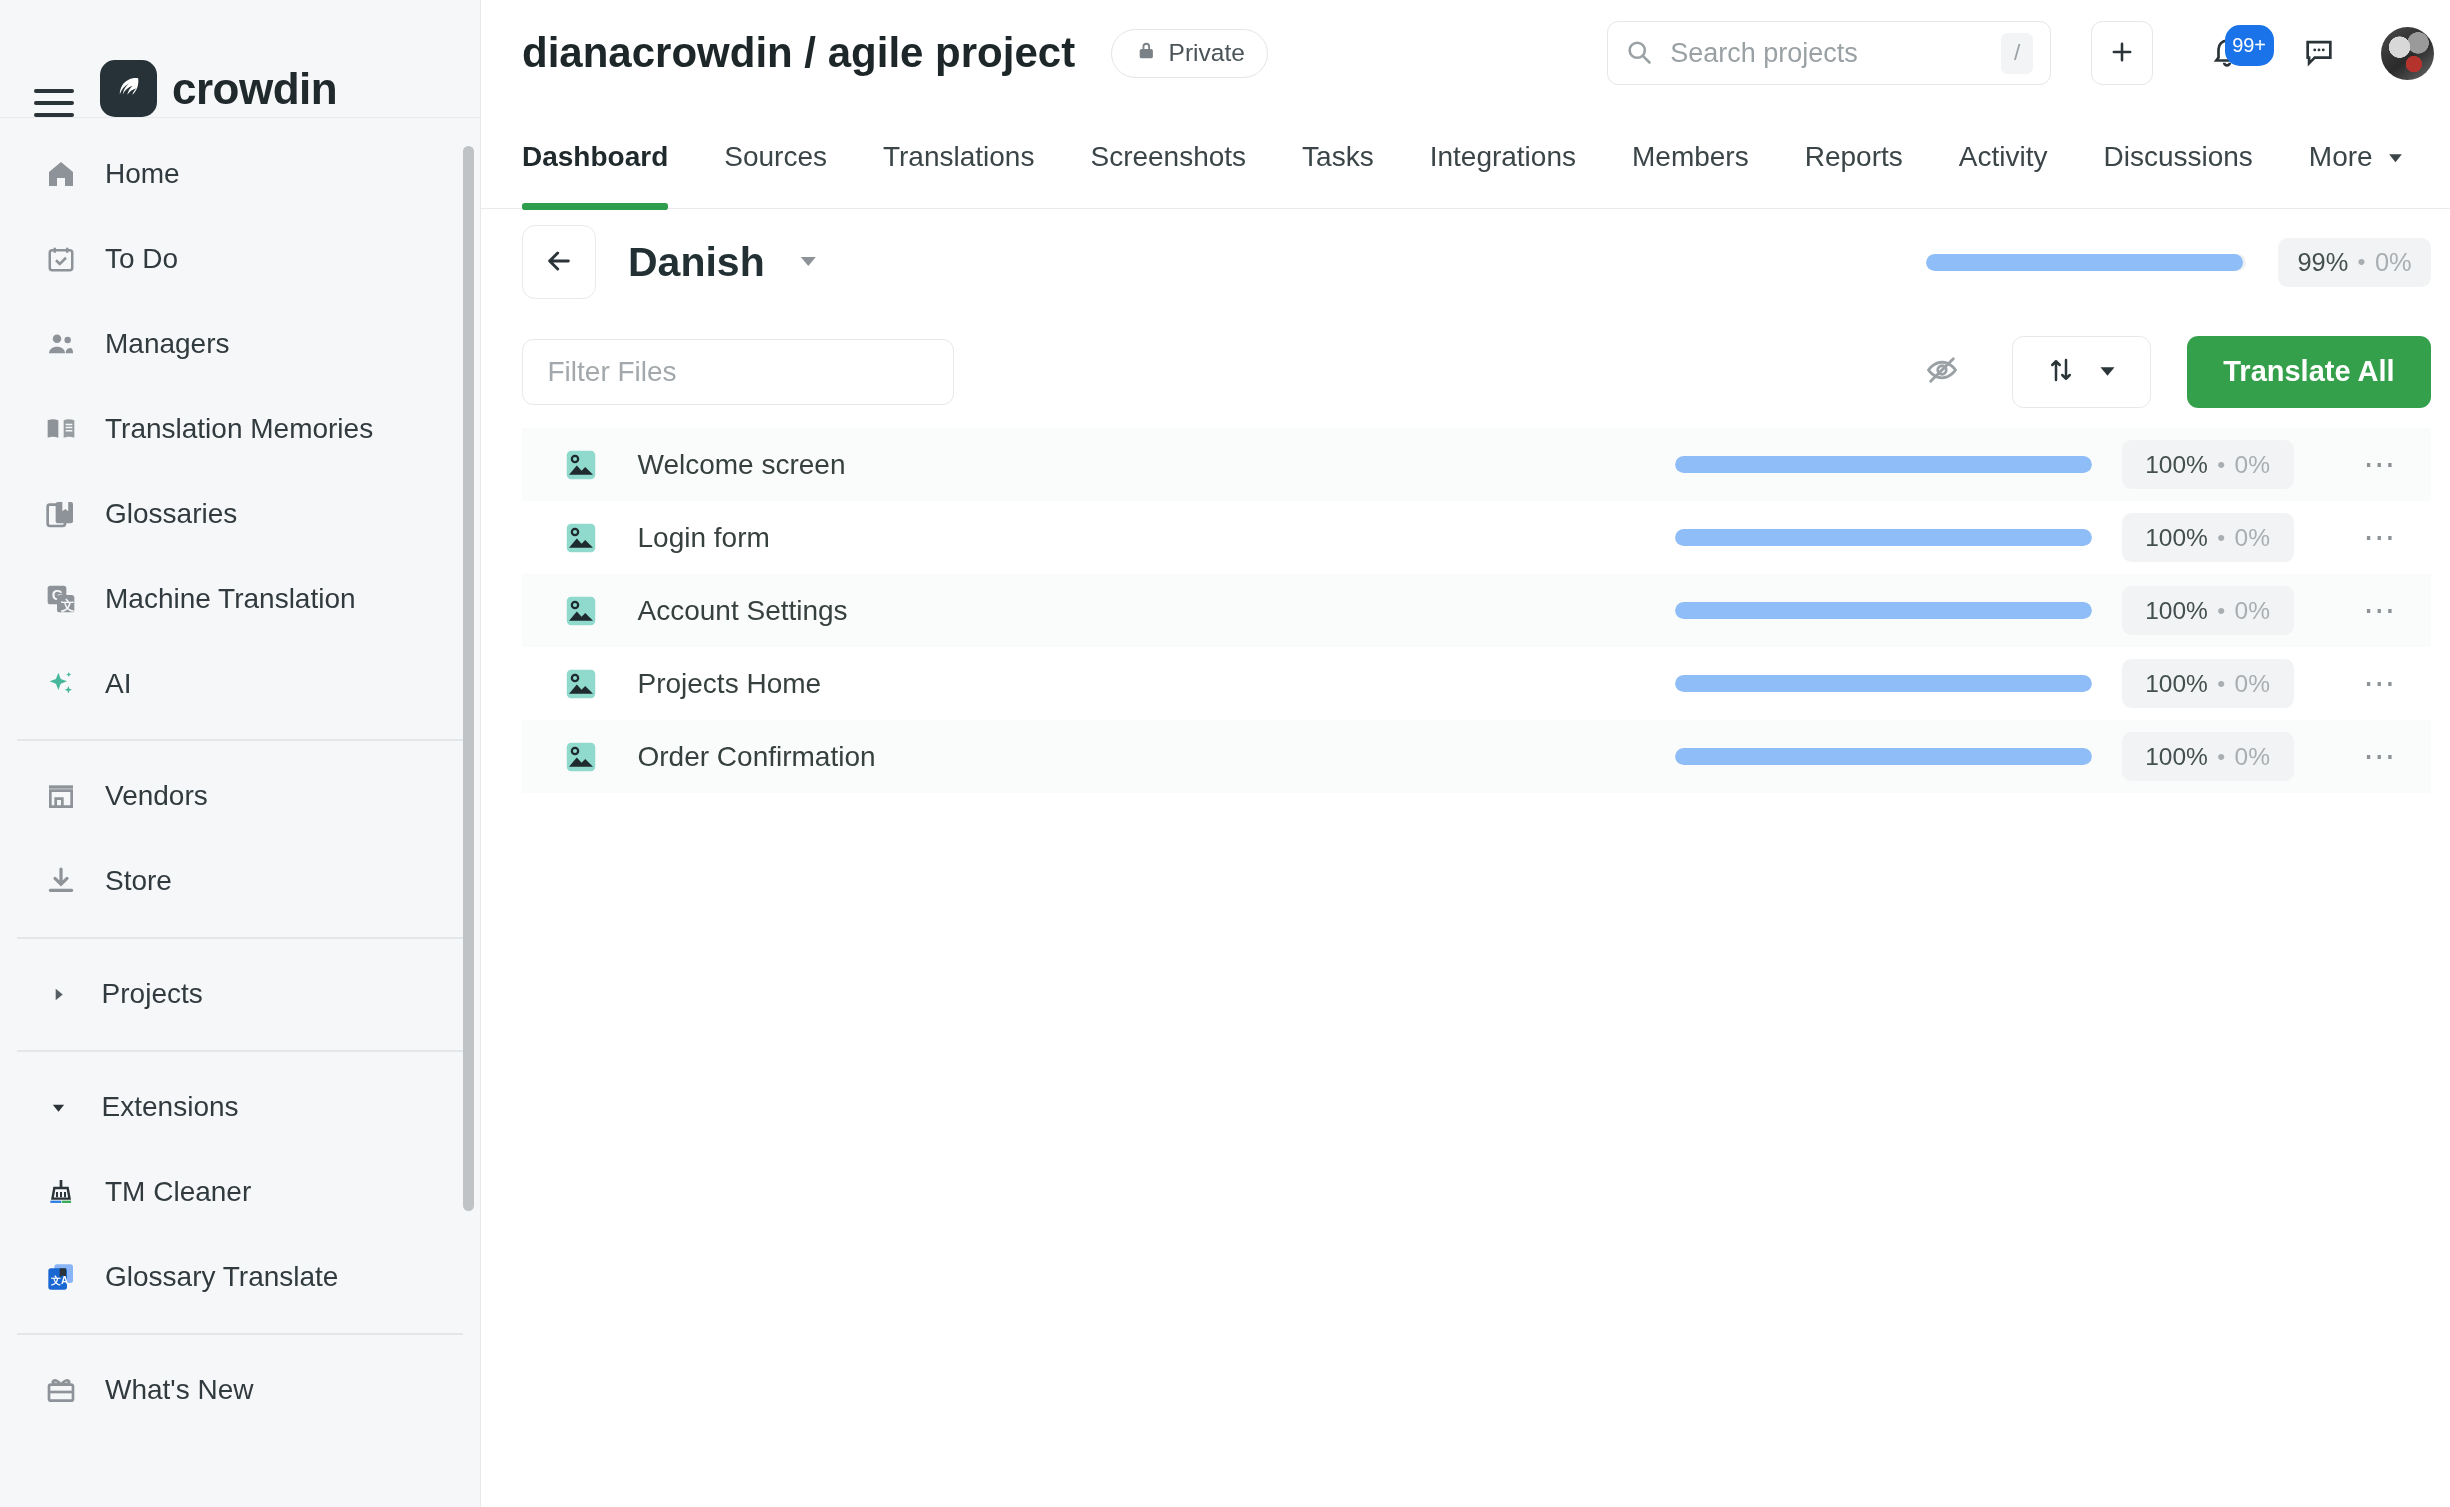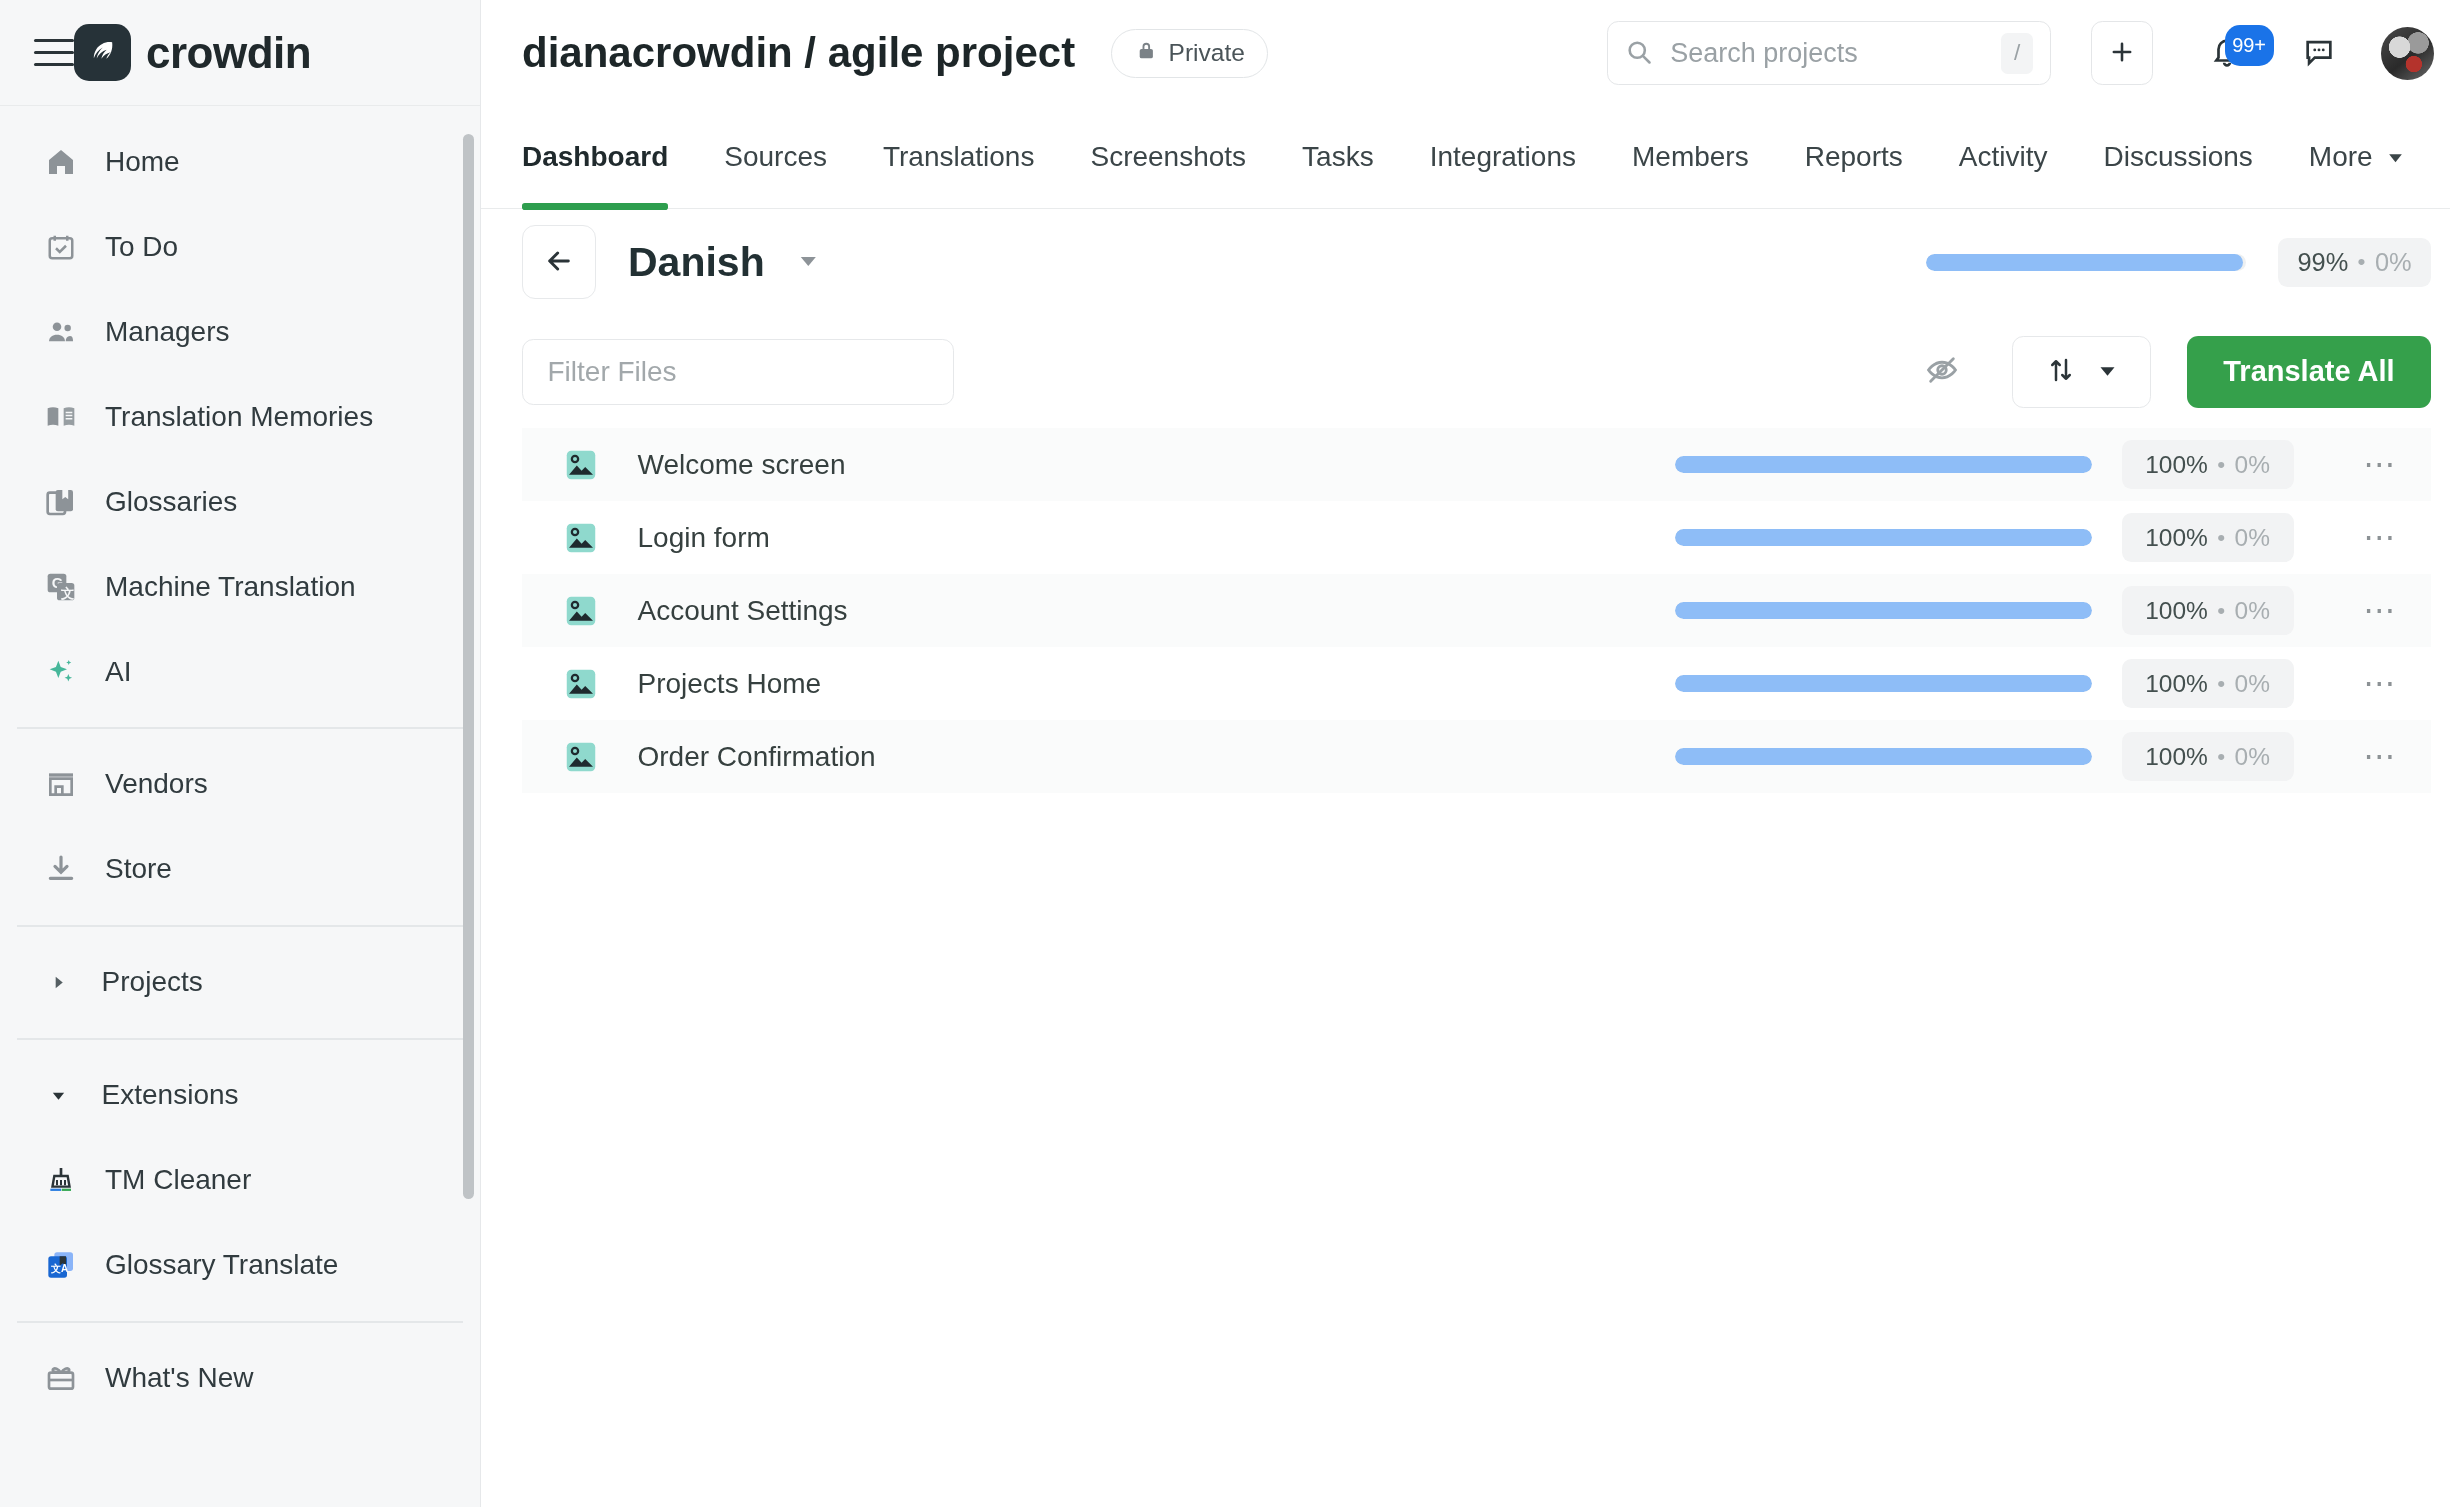--- a/index.html
+++ b/index.html
@@ -14,23 +14,25 @@
   
   .sidebar {
     width: 481px; height: 1508px;
     background: #f6f7f8;
     border-right: 1.9px solid #e6e8ea;
     position: relative;
     flex: 0 0 481px;
   }
   .sb-top {
     height: 106px;
-    display: flex; align-items: center;
+    display: flex; align-items: flex-end;
     padding-left: 34px;
+    gap: 26px;
     border-bottom: 1.9px solid #e9ebec;
+    margin-top: 12px;
   }
   .burger { width: 40px; height: 28px; display:flex; flex-direction:column; justify-content:space-between; cursor:pointer; }
   .burger span { display:block; height:3.8px; background:#2b3438; border-radius:1.9px; }
   .brand { display:flex; align-items:center; gap: 15px; cursor:pointer; }
   .brand-mark {
     width: 57px; height: 57px; border-radius: 15px; background: #263238;
     display:flex; align-items:center; justify-content:center;
   }
   .brand-name { font-size: 44px; font-weight: 700; color: #20292c; letter-spacing: -0.5px; }
 

